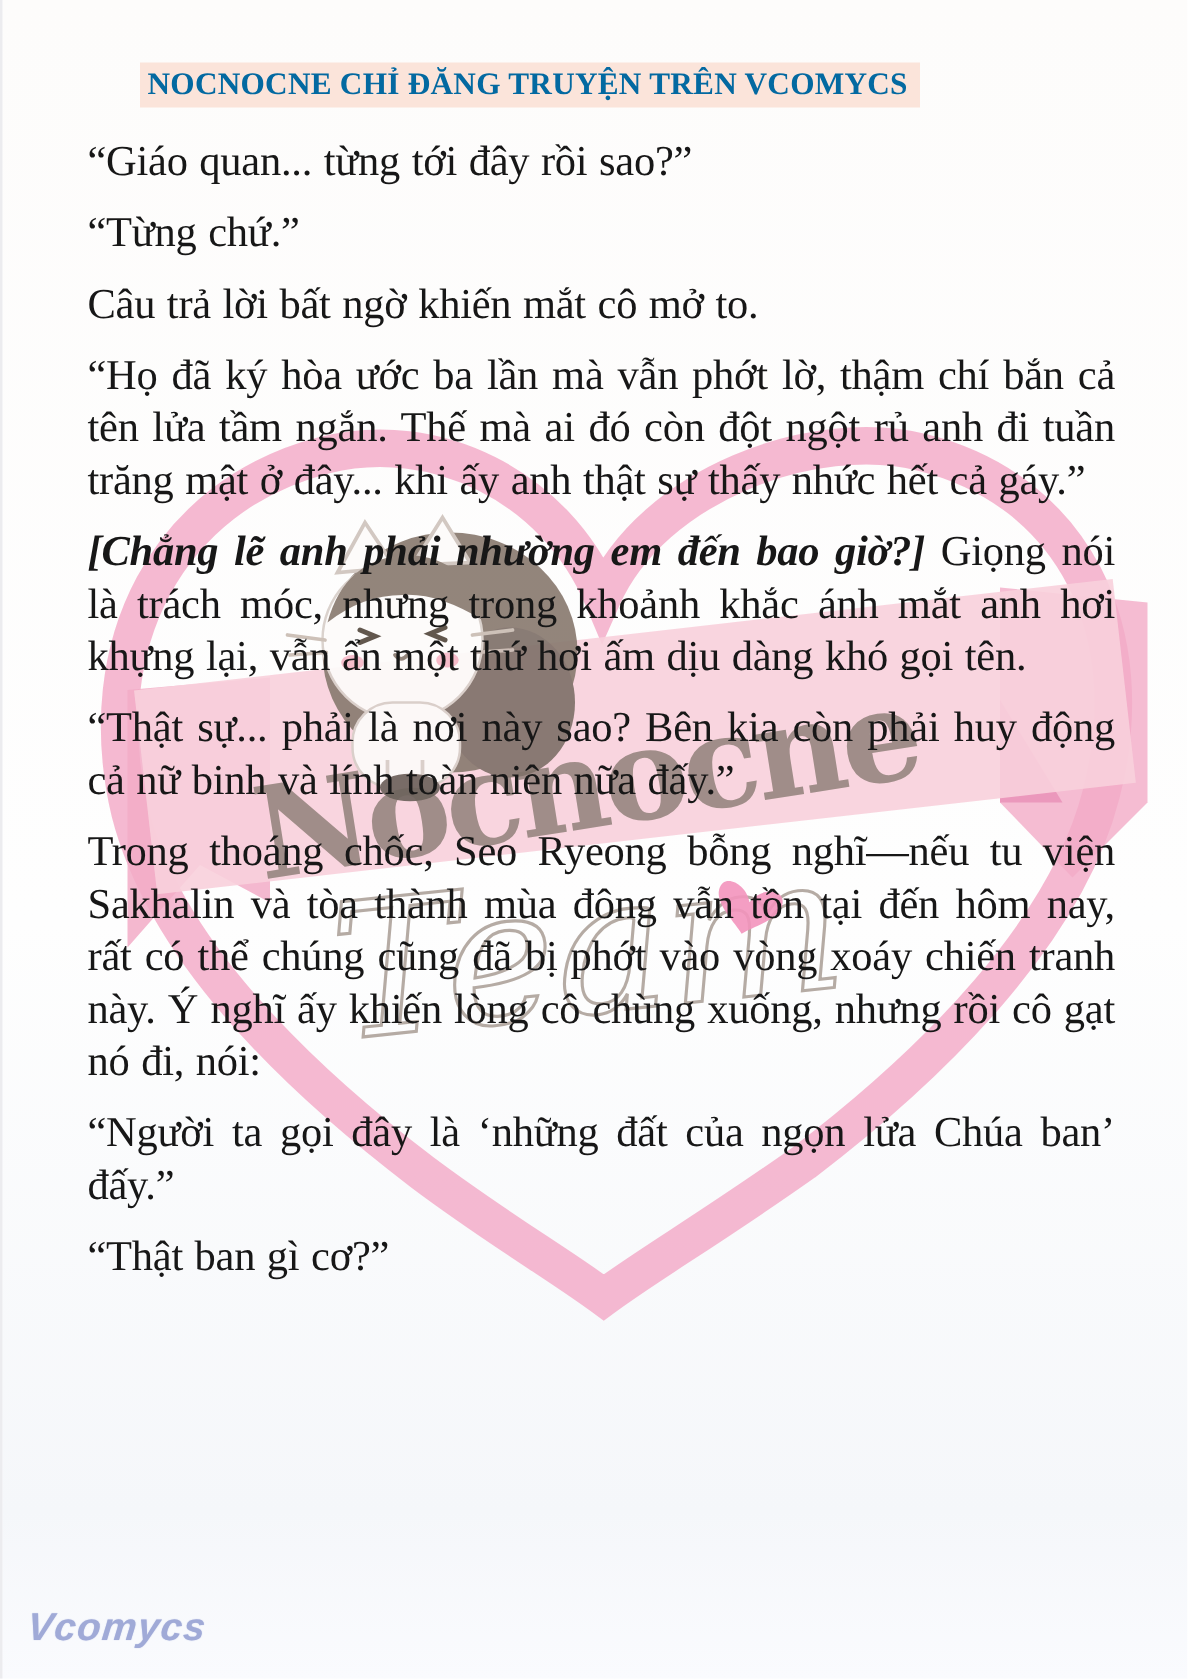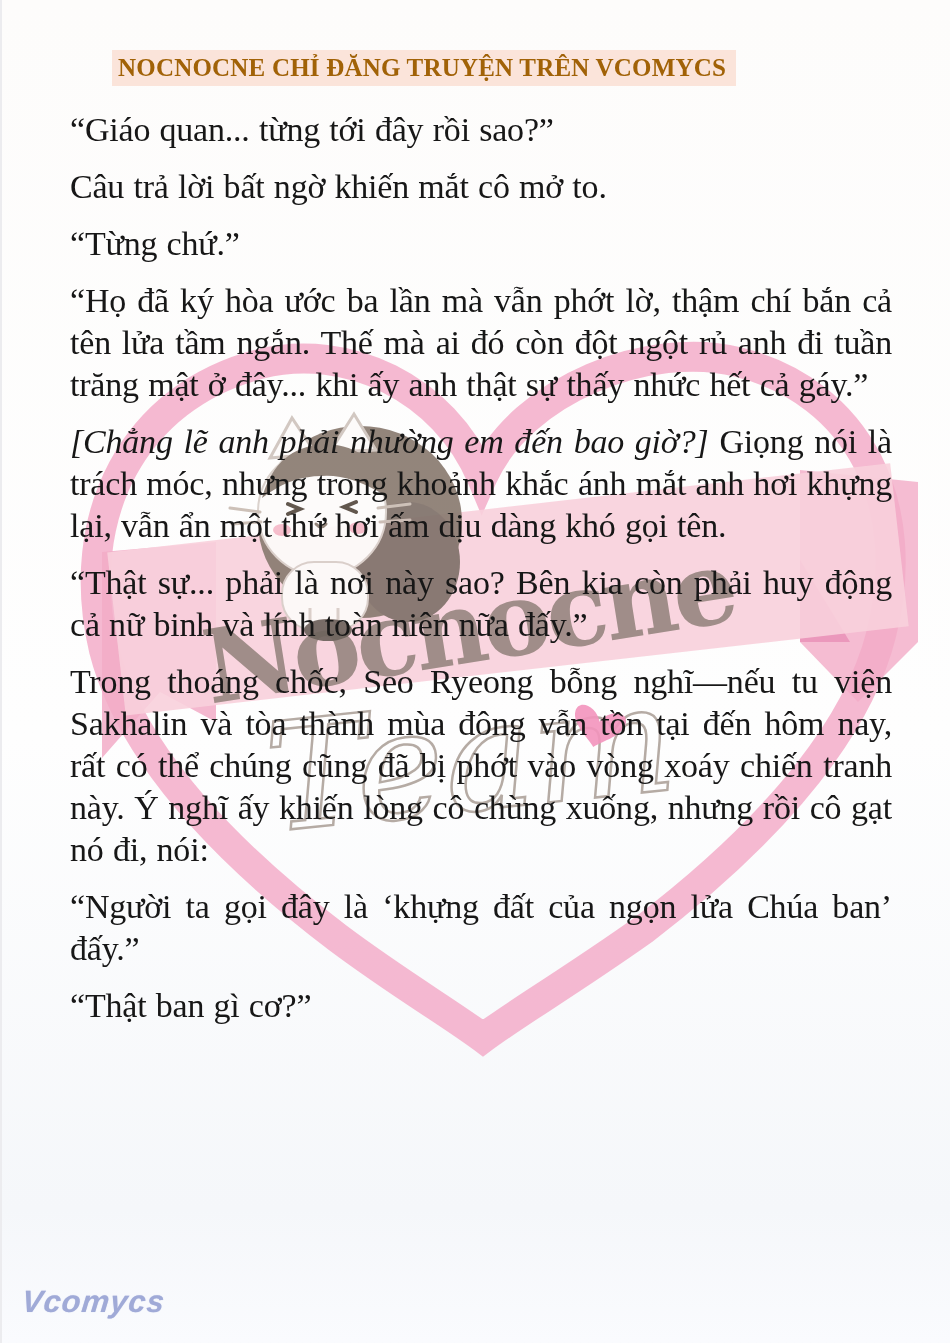--- a/index.html
+++ b/index.html
@@ -11,40 +11,40 @@
     background:linear-gradient(180deg,#fdfcfb 0%,#fefefe 55%,#f5f7fa 90%,#fafbfe 100%);
     border-left:2px solid #ececef;
     box-sizing:border-box;
     font-family:"Liberation Serif",serif;
   }
   .watermark{position:absolute;left:0;top:0;width:950px;height:1343px;z-index:0;pointer-events:none;}
   .header{position:absolute;left:110px;top:50px;z-index:2;}
   .header-highlight{
     display:inline-block;
     background:#fbe4da;
-    color:#a16207;
+    color:#0369a1;
     font-weight:bold;
     font-size:25px;
     line-height:1.25;
     padding:2px 10px 3px 6px;
     letter-spacing:0.2px;
   }
   .content{
     position:absolute;left:68px;top:109px;width:822px;z-index:2;
     color:#171717;
   }
   .content p{
     margin:0 0 15px 0;
     font-size:34px;
     line-height:42px;
     text-align:justify;
     letter-spacing:-0.2px;
     word-spacing:1px;
   }
-  .content p .em{font-style:italic;font-weight:normal;}
+  .content p .em{font-style:italic;font-weight:bold;}
   .footer-logo{
     position:absolute;left:20px;top:1284px;z-index:2;
     font-family:"Liberation Sans",sans-serif;
     font-style:italic;font-weight:bold;
     font-size:31px;
     color:#a0aad7;
     letter-spacing:1px;
     transform:skewX(-6deg);
     text-shadow:0 0 1px #c6cdea;
   }
@@ -115,27 +115,27 @@
       <ellipse cx="98" cy="218" rx="24" ry="11" fill="#6e645d"></ellipse>
     </g>
   </svg>
 
   <div class="header">
     <span class="header-highlight">NOCNOCNE CHỈ ĐĂNG TRUYỆN TRÊN VCOMYCS</span>
   </div>
 
   <div class="content">
     <p>“Giáo quan... từng tới đây rồi sao?”</p>
+    <p>“Từng chứ.”</p>
     <p>Câu trả lời bất ngờ khiến mắt cô mở to.</p>
-    <p>“Từng chứ.”</p>
     <p>“Họ đã ký hòa ước ba lần mà vẫn phớt lờ, thậm chí bắn cả tên lửa tầm ngắn. Thế mà ai đó còn đột ngột rủ anh đi tuần trăng mật ở đây... khi ấy anh thật sự thấy nhức hết cả gáy.”</p>
     <p>
       <span class="em">[Chẳng lẽ anh phải nhường em đến bao giờ?]</span><span> Giọng nói là trách móc, nhưng trong khoảnh khắc ánh mắt anh hơi khựng lại, vẫn ẩn một thứ hơi ấm dịu dàng khó gọi tên.</span>
     </p>
     <p>“Thật sự... phải là nơi này sao? Bên kia còn phải huy động cả nữ binh và lính toàn niên nữa đấy.”</p>
     <p>Trong thoáng chốc, Seo Ryeong bỗng nghĩ—nếu tu viện Sakhalin và tòa thành mùa đông vẫn tồn tại đến hôm nay, rất có thể chúng cũng đã bị phớt vào vòng xoáy chiến tranh này. Ý nghĩ ấy khiến lòng cô chùng xuống, nhưng rồi cô gạt nó đi, nói:</p>
-    <p>“Người ta gọi đây là ‘khựng đất của ngọn lửa Chúa ban’ đấy.”</p>
+    <p>“Người ta gọi đây là ‘những đất của ngọn lửa Chúa ban’ đấy.”</p>
     <p>“Thật ban gì cơ?”</p>
   </div>
 
   <div class="footer-logo">Vcomycs</div>
 
 </div>
 
 </body></html>

